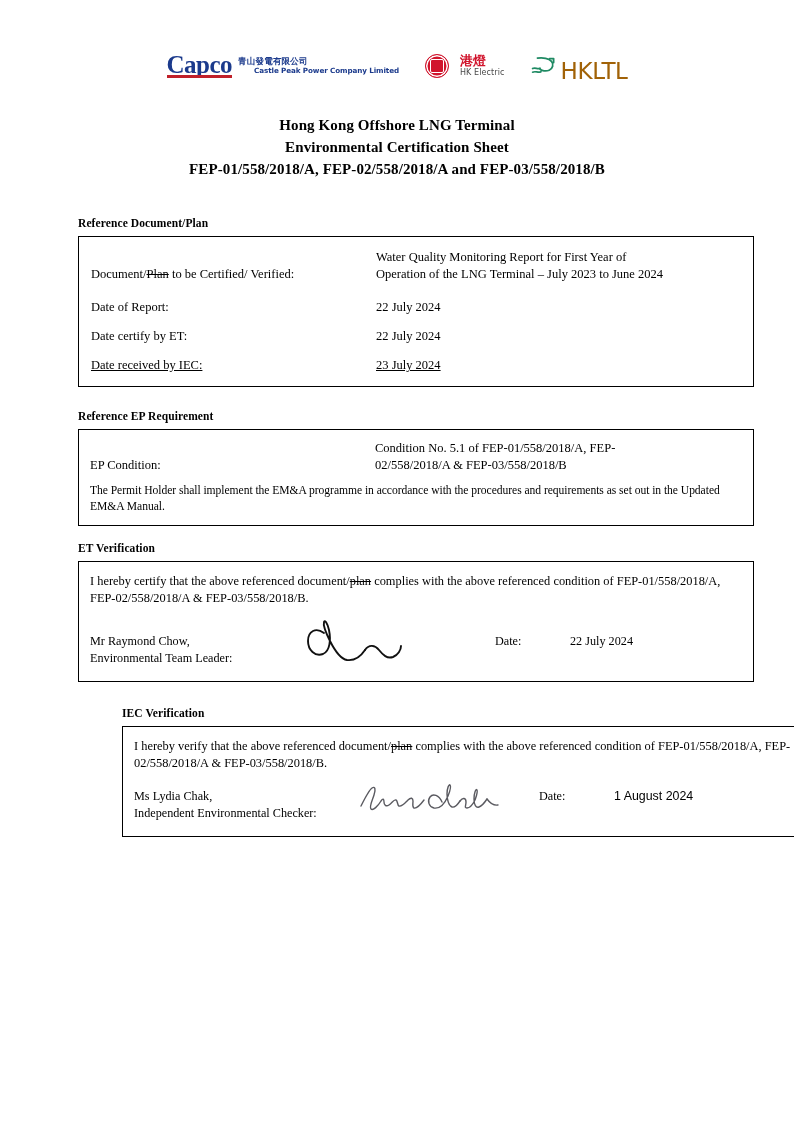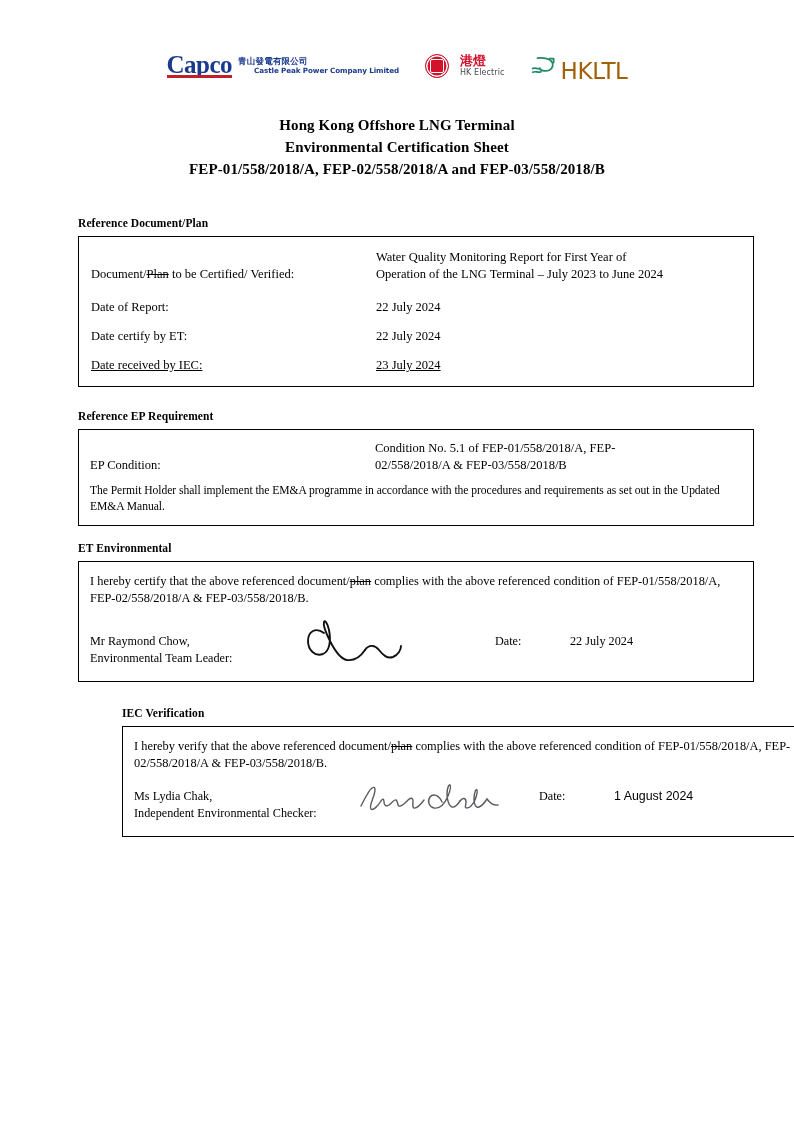--- a/index.html
+++ b/index.html
@@ -278,21 +278,21 @@
         <div>02/558/2018/A &amp; FEP-03/558/2018/B</div>
       </div>
     </div>
 
     <div class="para">The Permit Holder shall implement the EM&amp;A programme in accordance with the procedures and requirements as set out in the Updated EM&amp;A Manual.</div>
 
   </div>
 </div>
 
 <div class="section" style="top:541px;">
-  <div class="section-heading">ET Environmental</div>
+  <div class="section-heading">ET Verification</div>
   <div class="box" style="padding:11px 11px 8px 11px;">
 
     <div class="cert-para"><span>I hereby certify that the above referenced document/</span><span class="strike">plan</span><span> complies with the above referenced condition of FEP-01/558/2018/A, FEP-02/558/2018/A &amp; FEP-03/558/2018/B.</span></div>
 
     <div class="sig-row" style="margin-top:26px;">
       <div class="sig-name">
         <div>Mr Raymond Chow,</div>
         <div>Environmental Team Leader:</div>
       </div>
       <div class="sig-slot">

